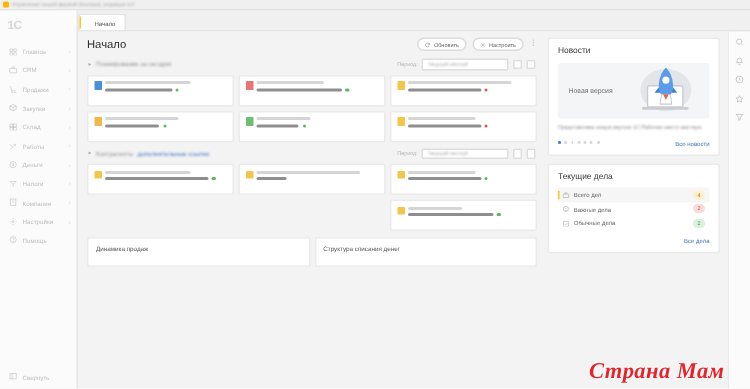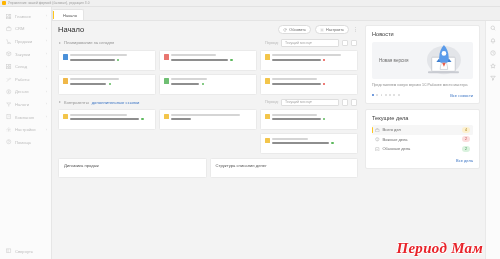--- a/index.html
+++ b/index.html
@@ -207,20 +207,23 @@
         <svg viewBox="0 0 24 24" fill="none" stroke="currentColor" stroke-width="2.4">
             <path d="M3 11l9-8 9 8"></path>
             <path d="M5 10v10h14V10"></path>
           </svg>
       </span>
       <span class="tab-label">Начало</span>
     </div>
   </div>
 
   <div class="sidebar">
+    <div class="logo">
+      <span class="logo-mark">1С</span>
+    </div>
     <div class="nav">
       <div class="nav-item">
         <span class="nav-ico">
             <svg viewBox="0 0 24 24" fill="none" stroke="currentColor" stroke-width="2">
               <rect x="3" y="3" width="7" height="7"></rect>
               <rect x="14" y="3" width="7" height="7"></rect>
               <rect x="3" y="14" width="7" height="7"></rect>
               <rect x="14" y="14" width="7" height="7"></rect>
             </svg>
           </span>
@@ -649,15 +652,15 @@
 
         <div class="tasks-foot">
           <span class="tasks-link">Все дела</span>
         </div>
       </div>
 
     </div>
 
   </div>
 
-  <div class="watermark">Период Мам</div>
+  <div class="watermark">Страна Мам</div>
 
 </div>
 
 </body></html>

